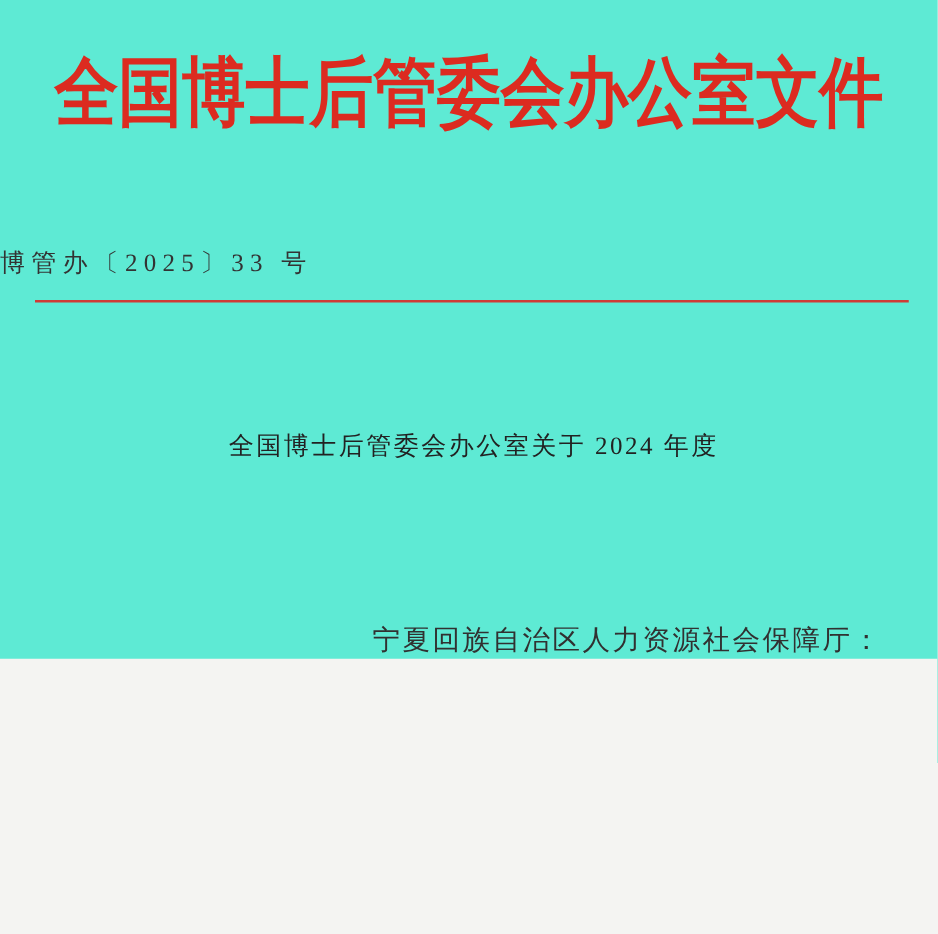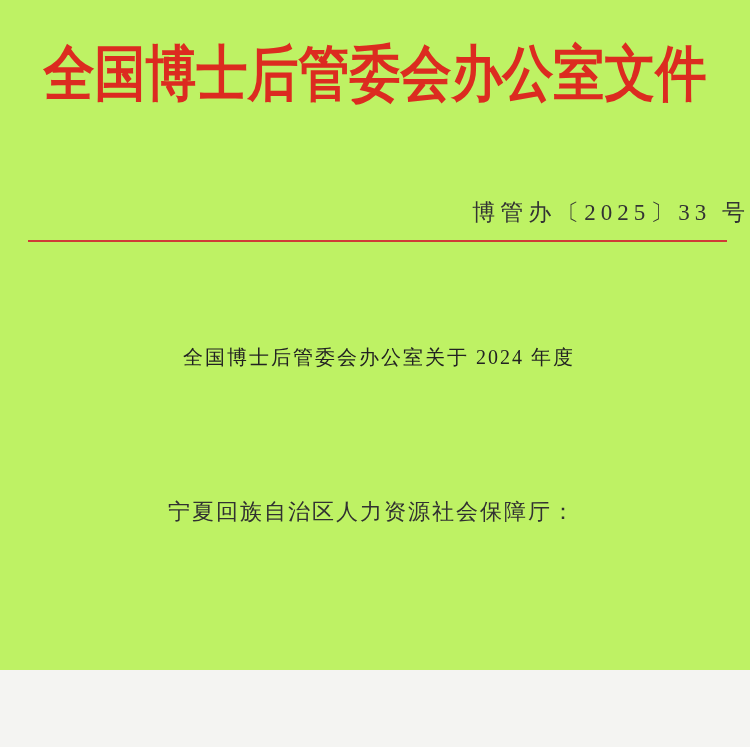--- a/index.html
+++ b/index.html
@@ -4,22 +4,22 @@
 <style>
   * { margin: 0; padding: 0; box-sizing: border-box; }
   html, body { width: 750px; height: 747px; }
   body {
     font-family: "Liberation Serif", serif;
     background: #f4f4f2;
   }
   .page {
     position: relative;
     width: 750px;
-    height: 670px;
-    background: #bef264;
+    height: 527px;
+    background: #5eead4;
     overflow: hidden;
     color: #2b2b2b;
   }
   
   .letterhead {
     position: absolute;
     top: 34px;
     left: 0;
     width: 100%;
     text-align: center;
@@ -30,22 +30,22 @@
     transform: scaleY(1.18);
     transform-origin: center top;
     white-space: nowrap;
   }
   
   .doc-number {
     position: absolute;
     top: 197px;
     left: 0;
     width: 100%;
-    text-align: right;
-    font-size: 23px;
+    text-align: left;
+    font-size: 20px;
     letter-spacing: 5px;
     color: #333;
     white-space: nowrap;
   }
   
   .red-line {
     position: absolute;
     top: 240px;
     left: 28px;
     width: 699px;
@@ -71,21 +71,21 @@
     position: absolute;
     top: 492px;
     left: 38px;
     width: 668px;
     font-size: 22px;
     line-height: 40.5px;
     color: #313131;
     letter-spacing: 2px;
   }
   .salutation {
-    text-align: center;
+    text-align: right;
     white-space: nowrap;
   }
   .body-line {
     text-align: justify;
     text-align-last: justify;
     white-space: nowrap;
   }
 </style>
 </head>
 <body>

